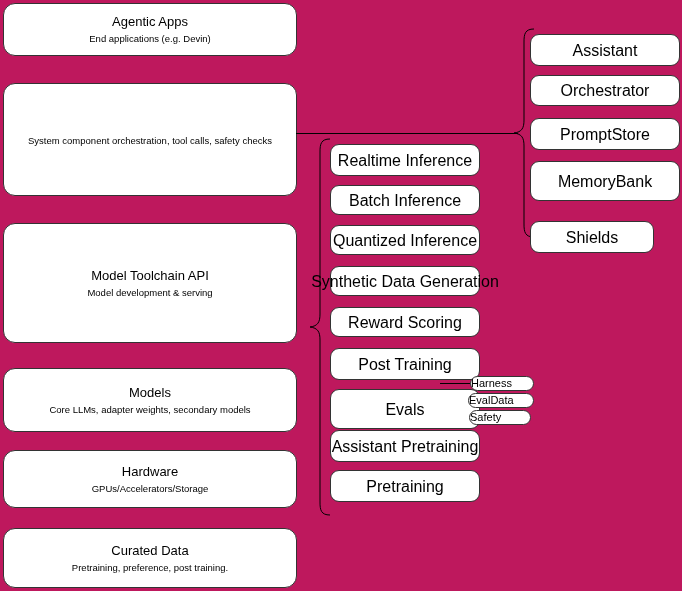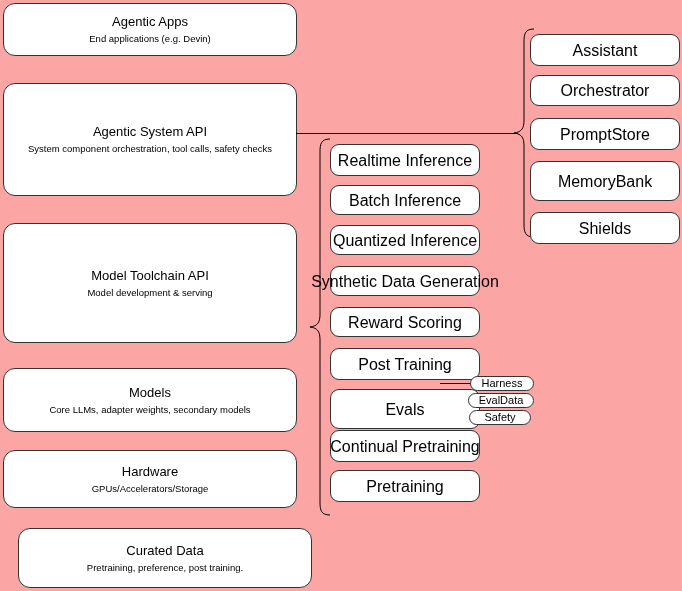--- a/index.html
+++ b/index.html
@@ -11,21 +11,21 @@
   body {
     font-family: "Liberation Sans", sans-serif;
     color: #000000;
     -webkit-font-smoothing: antialiased;
   }
 
   #canvas {
     position: relative;
     width: 682px;
     height: 591px;
-    background: #fca5a5;
+    background: #be185d;
     overflow: hidden;
   }
 
   
   .layer-box {
     position: absolute;
     box-sizing: border-box;
     border: 1px solid #333333;
     border-radius: 12px;
     background: #ffffff;
@@ -71,21 +71,20 @@
 
   
   .mini-pill {
     position: absolute;
     box-sizing: border-box;
     border: 1px solid #333333;
     border-radius: 10px;
     background: #ffffff;
     display: flex;
     align-items: center;
-    justify-content: center;
     z-index: 20;
   }
   .mini-label {
     font-size: 11px;
     line-height: 13px;
     color: #000000;
     white-space: nowrap;
   }
 
   
@@ -105,40 +104,39 @@
 <body>
 
 <div id="canvas">
 
   <div class="layer-box" style="left:3px; top:3px; width:294px; height:53px;">
     <div class="layer-title">Agentic Apps</div>
     <div class="layer-sub">End applications (e.g. Devin)</div>
   </div>
 
   <div class="layer-box" style="left:3px; top:83px; width:294px; height:113px;">
-    <div class="layer-title">Agentic System API</div>
     <div class="layer-sub">System component orchestration, tool calls, safety checks</div>
   </div>
 
   <div class="layer-box" style="left:3px; top:223px; width:294px; height:120px;">
     <div class="layer-title">Model Toolchain API</div>
     <div class="layer-sub">Model development &amp; serving</div>
   </div>
 
   <div class="layer-box" style="left:3px; top:450px; width:294px; height:58px;">
     <div class="layer-title">Hardware</div>
     <div class="layer-sub">GPUs/Accelerators/Storage</div>
   </div>
 
   <div class="layer-box" style="left:3px; top:368px; width:294px; height:64px;">
     <div class="layer-title">Models</div>
     <div class="layer-sub">Core LLMs, adapter weights, secondary models</div>
   </div>
 
-  <div class="layer-box" style="left:18px; top:528px; width:294px; height:60px;">
+  <div class="layer-box" style="left:3px; top:528px; width:294px; height:60px;">
     <div class="layer-title">Curated Data</div>
     <div class="layer-sub">Pretraining, preference, post training.</div>
   </div>
 
   <svg class="connector" style="left:296px; top:125px; width:230px; height:16px;" viewBox="0 0 230 16">
     <line x1="0" y1="8.5" x2="222" y2="8.5"></line>
   </svg>
 
   <svg class="connector" style="left:306px; top:138px; width:26px; height:378px;" viewBox="0 0 26 378">
     <path d="M24 1
@@ -189,21 +187,21 @@
 
   <div class="item-box" style="left:330px; top:348px; width:150px; height:32px;">
     <span class="item-label">Post Training</span>
   </div>
 
   <div class="item-box" style="left:330px; top:389px; width:150px; height:40px;">
     <span class="item-label">Evals</span>
   </div>
 
   <div class="item-box" style="left:330px; top:430px; width:150px; height:32px;">
-    <span class="item-label">Continual Pretraining</span>
+    <span class="item-label">Assistant Pretraining</span>
   </div>
 
   <div class="item-box" style="left:330px; top:470px; width:150px; height:32px;">
     <span class="item-label">Pretraining</span>
   </div>
 
   <div class="item-box" style="left:530px; top:34px; width:150px; height:32px;">
     <span class="item-label">Assistant</span>
   </div>
 
@@ -212,21 +210,21 @@
   </div>
 
   <div class="item-box" style="left:530px; top:118px; width:150px; height:32px;">
     <span class="item-label">PromptStore</span>
   </div>
 
   <div class="item-box" style="left:530px; top:161px; width:150px; height:40px;">
     <span class="item-label">MemoryBank</span>
   </div>
 
-  <div class="item-box" style="left:530px; top:212px; width:150px; height:32px;">
+  <div class="item-box" style="left:530px; top:221px; width:124px; height:32px;">
     <span class="item-label">Shields</span>
   </div>
 
   <div class="mini-pill" style="left:470px; top:376px; width:64px; height:15px;">
     <span class="mini-label">Harness</span>
   </div>
 
   <div class="mini-pill" style="left:468px; top:393px; width:66px; height:15px;">
     <span class="mini-label">EvalData</span>
   </div>

